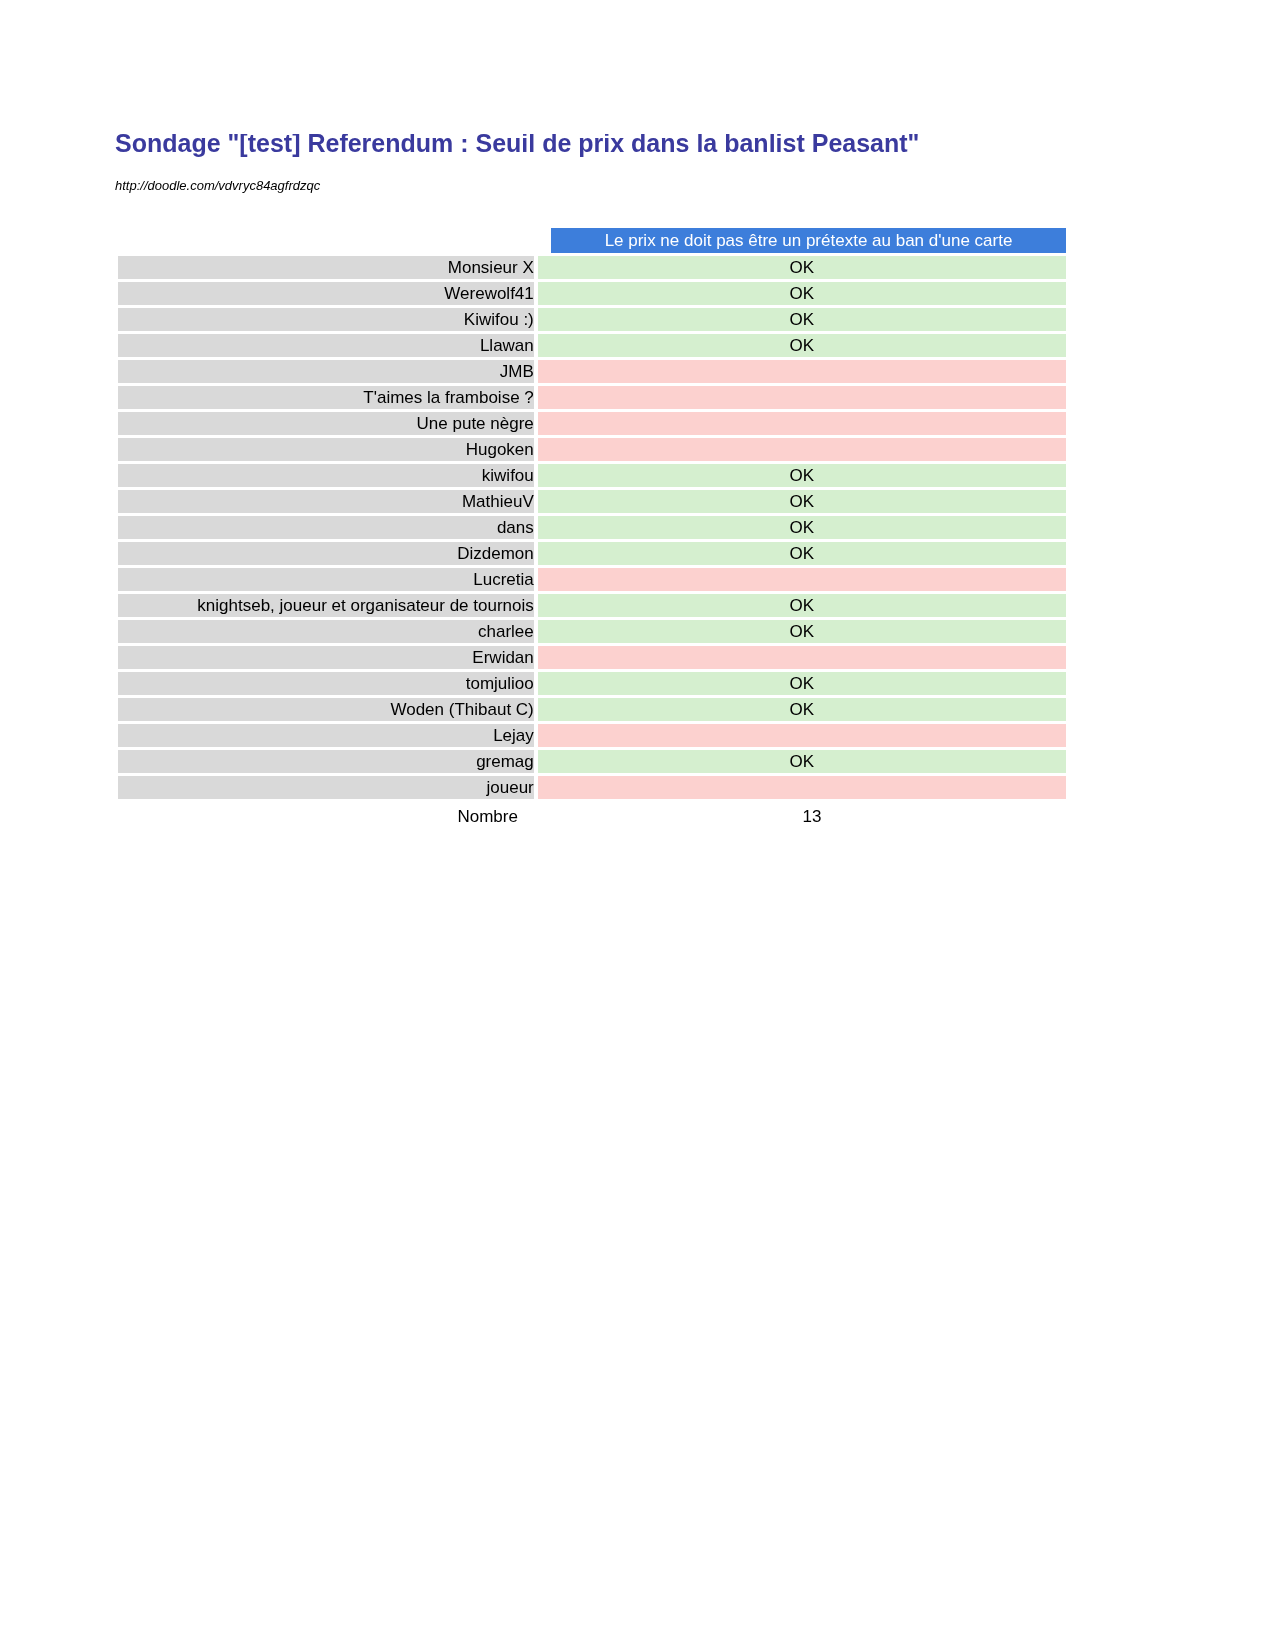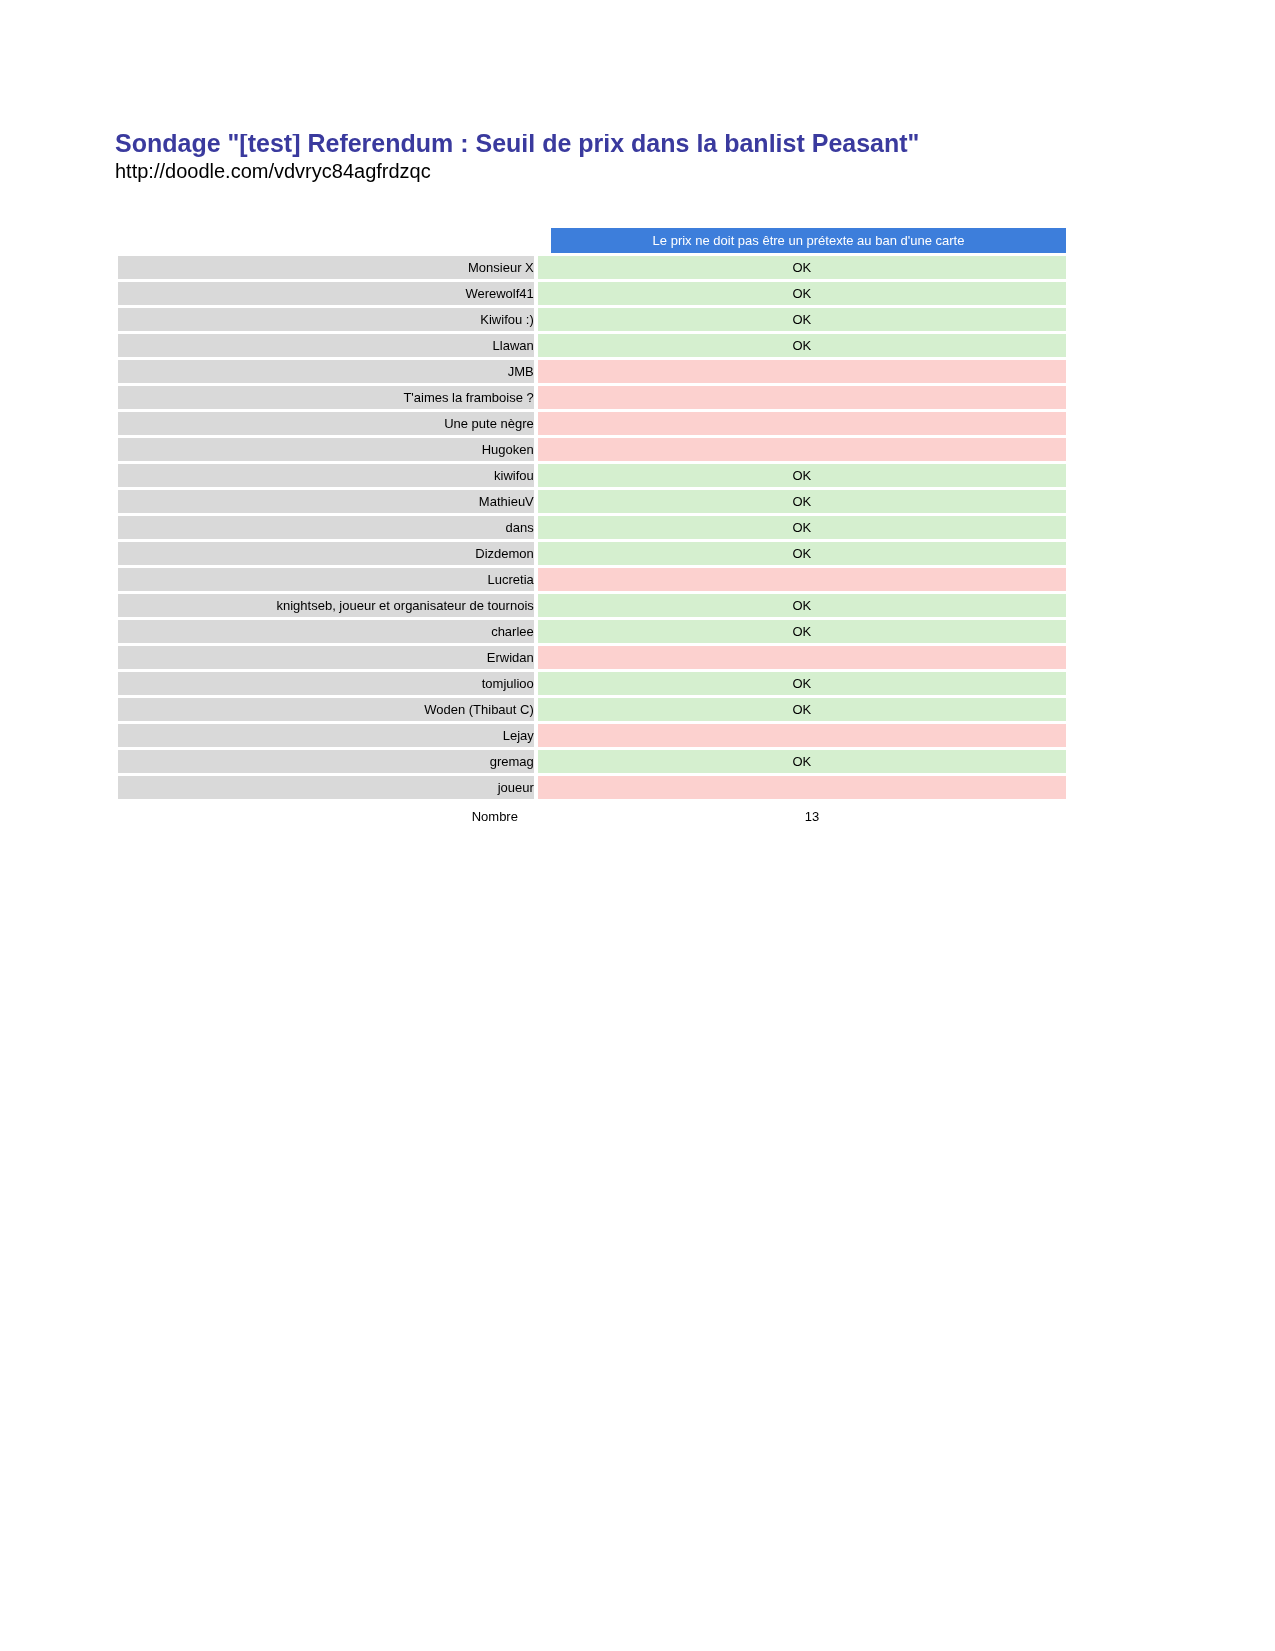--- a/index.html
+++ b/index.html
@@ -38,35 +38,36 @@
     margin: -7px 0 0 0;
     font-size: 25px;
     line-height: 33px;
     font-weight: 700;
     color: var(--title-color);
     white-space: nowrap;
   }
   .doc-url {
     position: absolute;
     left: 115px;
-    top: 161px;
-    font-size: 20px;
+    top: 176px;
+    font-size: 13px;
     line-height: 20px;
+    font-style: italic;
   }
   .poll-table {
     position: absolute;
     left: 118px;
     top: 228px;
     width: 948px;
   }
   .row {
     display: flex;
     height: 23px;
     margin-bottom: 3px;
-    font-size: 13px;
+    font-size: 17px;
     line-height: 23px;
   }
   .row.header-row { height: 25px; line-height: 25px; margin-bottom: 3px; }
   .name-cell {
     width: 429px;
     margin-right: 4px;
     background: var(--name-bg);
     text-align: right;
     overflow: hidden;
     white-space: nowrap;

